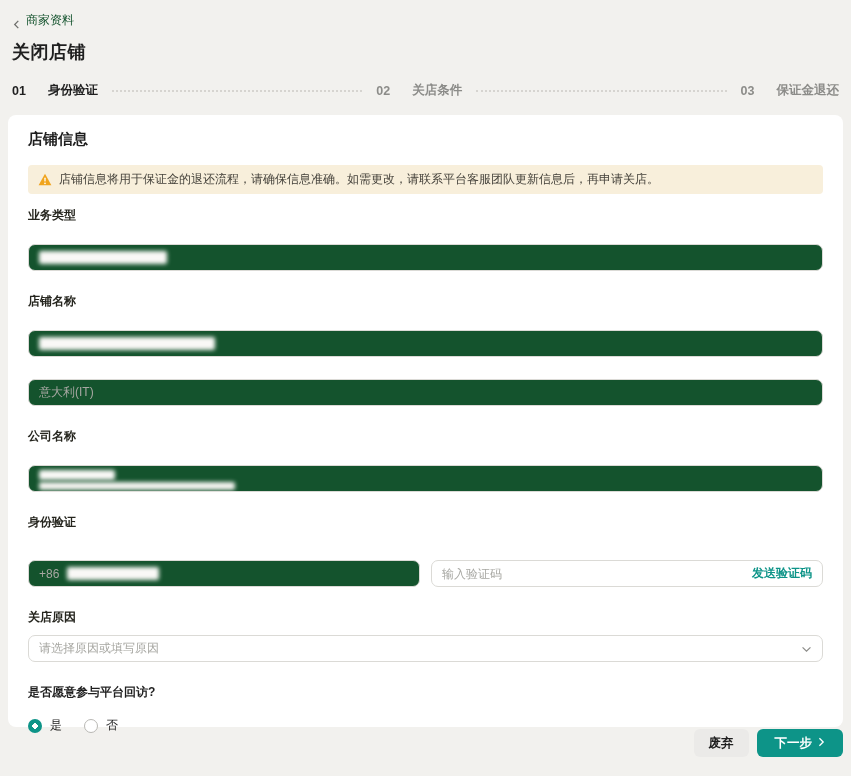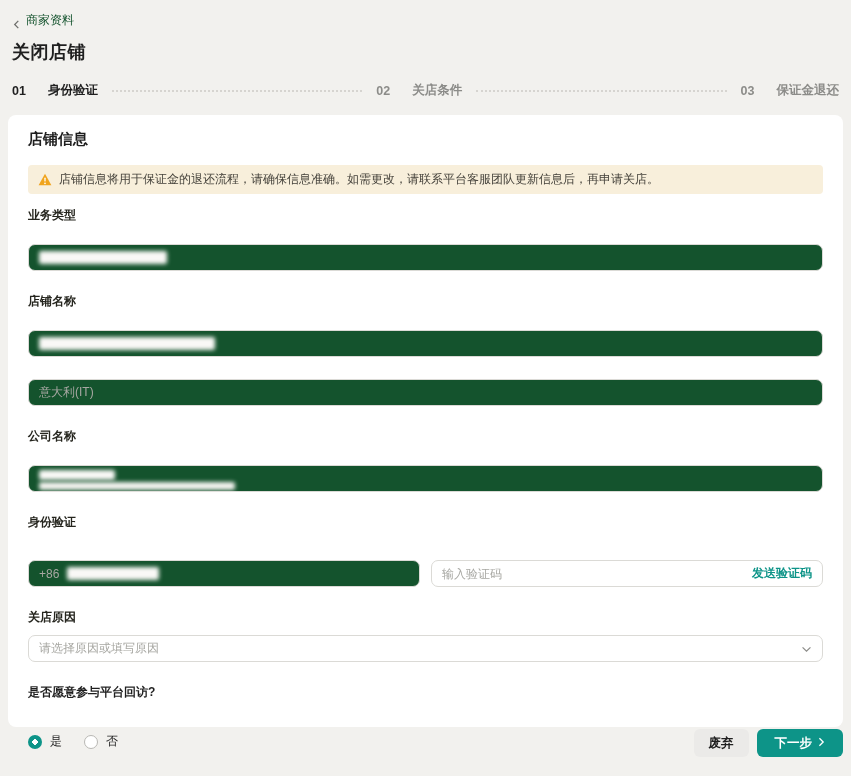--- a/index.html
+++ b/index.html
@@ -73,21 +73,21 @@
   }
   .code-input input::placeholder { color: #a7a7a2; }
   .send-code {
     font-size: 12px; font-weight: 700; color: #0d9488;
     white-space: nowrap; cursor: pointer; margin-left: 0;
   }
 
   .select { justify-content: space-between; cursor: pointer; }
   .select svg { flex: none; }
 
-  .survey-label { font-size: 12px; font-weight: 600; margin-bottom: 32px; }
+  .survey-label { font-size: 12px; font-weight: 600; margin-bottom: 16px; }
   .radios { display: flex; align-items: center; gap: 22px; }
   .radio-opt { display: flex; align-items: center; gap: 8px; font-size: 12px; cursor: pointer; }
   .radio-dot { width: 14px; height: 14px; border-radius: 50%; flex: none; }
   .radio-dot.on { background: radial-gradient(circle, #ffffff 0 2.6px, #0d9488 2.7px); }
   .radio-dot.off { border: 1px solid #b9b8b4; background: #fff; }
 
   .footer {
     position: absolute; right: 8px; top: 729px;
     display: flex; gap: 8px;
   }

